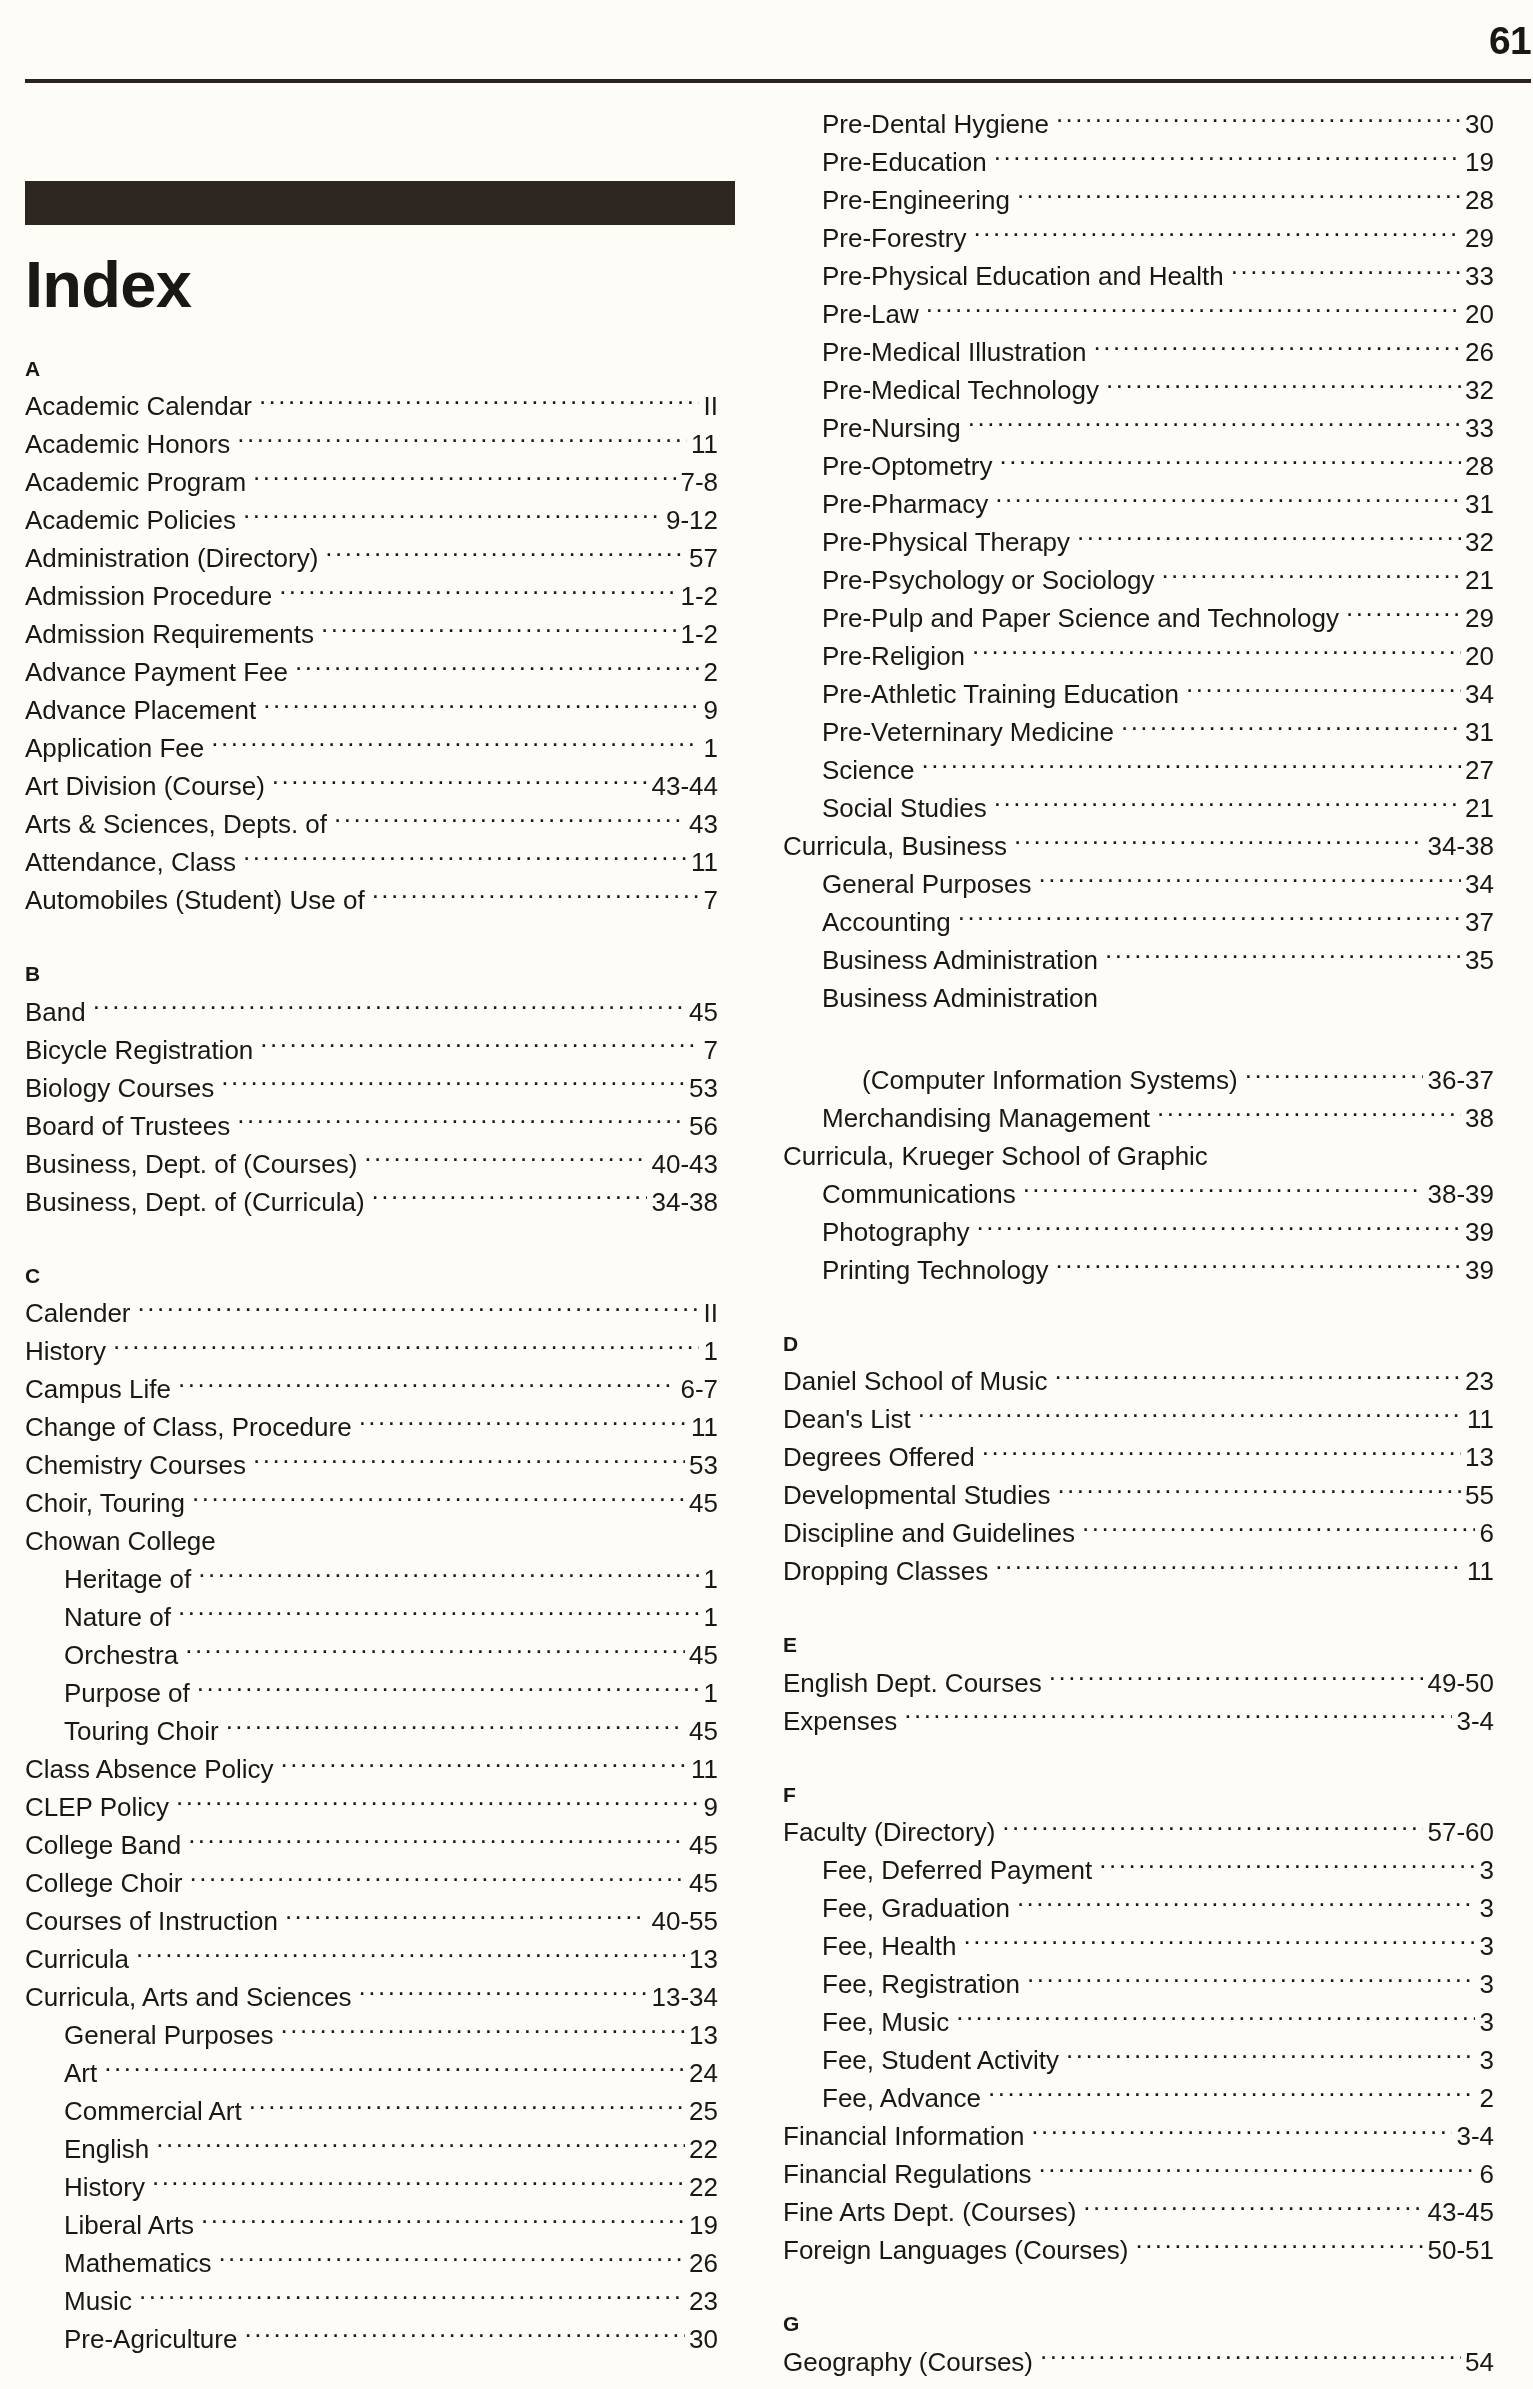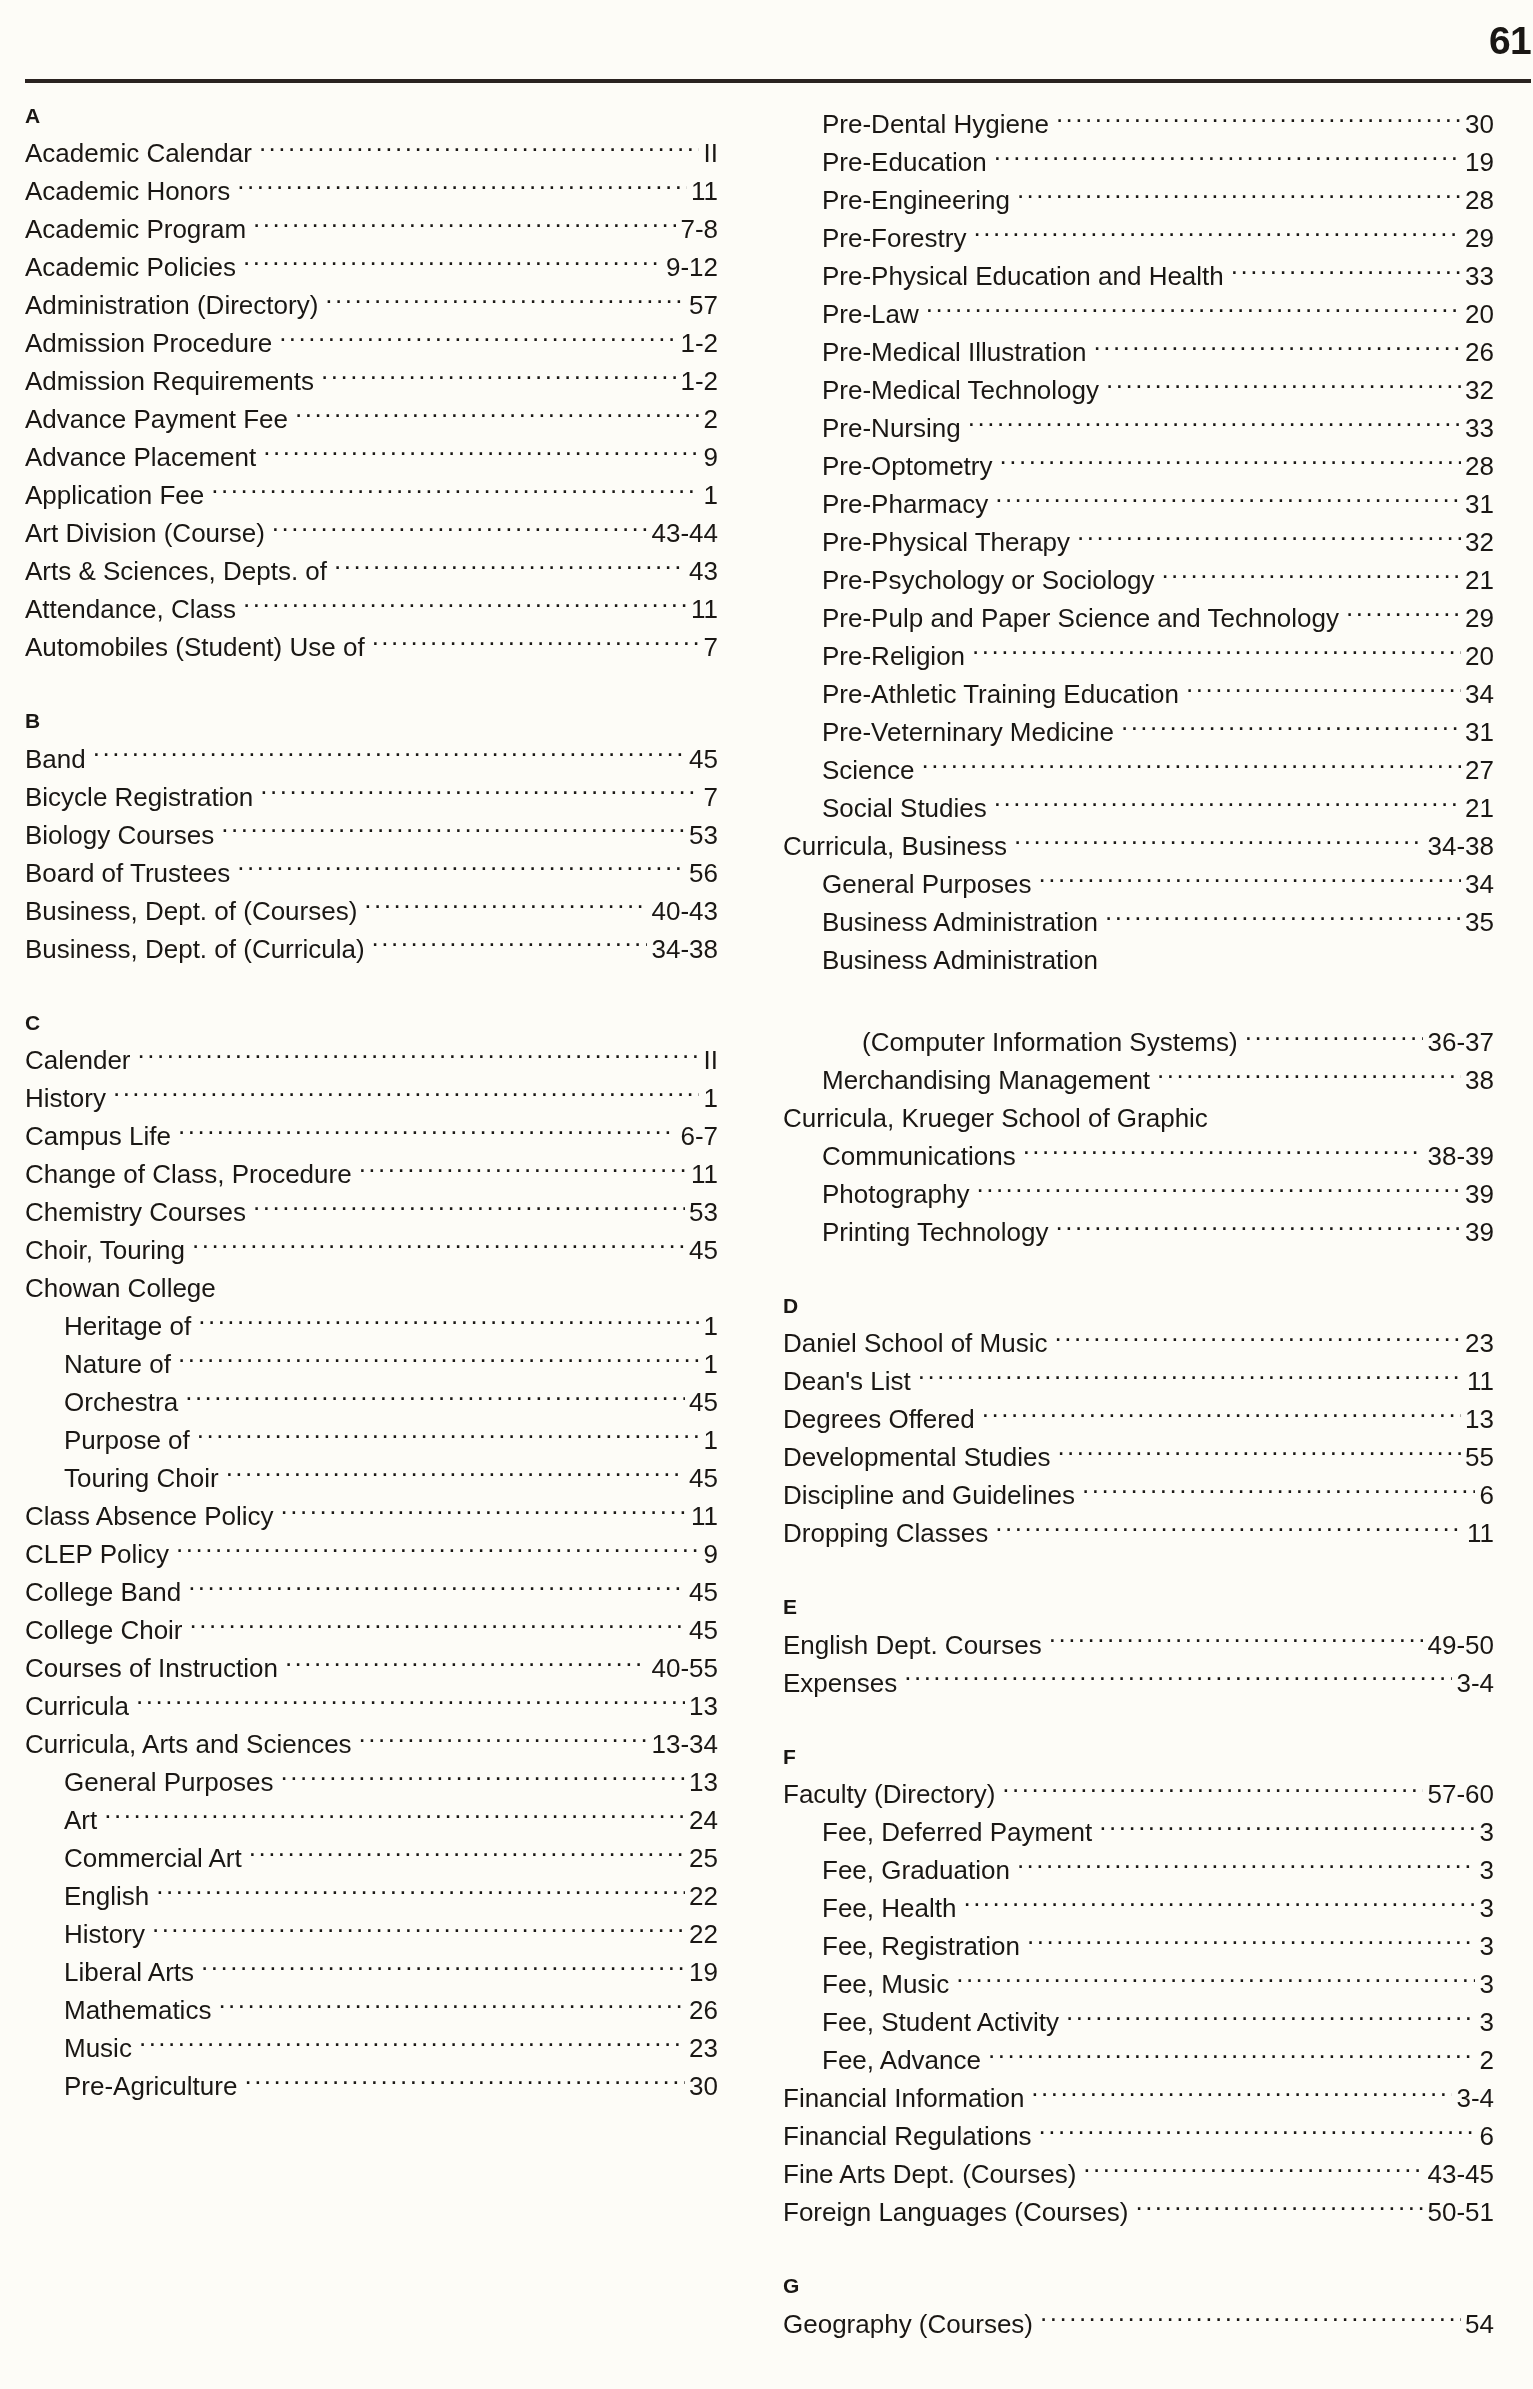--- a/index.html
+++ b/index.html
@@ -138,20 +138,24 @@
 <div class="page">
 
   <div class="page-header">
     <div class="folio">61</div>
     <div class="header-rule"></div>
   </div>
 
   <div class="columns">
 
     <div class="col col-left">
+      <div class="title-block">
+        <div class="title-bar"></div>
+        <h1 class="index-title">Index</h1>
+      </div>
       <div id="left-list">
           <div class="letter-head">A</div>
           <div class="entry">
             <span class="label">Academic Calendar</span>
             <span class="leader"></span>
             <span class="pageref">II</span>
           </div>
           <div class="entry">
             <span class="label">Academic Honors</span>
             <span class="leader"></span>
@@ -491,20 +495,25 @@
             <span class="label">Curricula, Business</span>
             <span class="leader"></span>
             <span class="pageref">34-38</span>
           </div>
           <div class="entry indent-1">
             <span class="label">General Purposes</span>
             <span class="leader"></span>
             <span class="pageref">34</span>
           </div>
           <div class="entry indent-1">
+            <span class="label">Accounting</span>
+            <span class="leader"></span>
+            <span class="pageref">37</span>
+          </div>
+          <div class="entry indent-1">
             <span class="label">Business Administration</span>
             <span class="leader"></span>
             <span class="pageref">35</span>
           </div>
           <div class="entry indent-1 noleader">
             <span class="label">Business Administration</span>
           </div>
           <div class="entry indent-2">
             <span class="label">(Computer Information Systems)</span>
             <span class="leader"></span>

